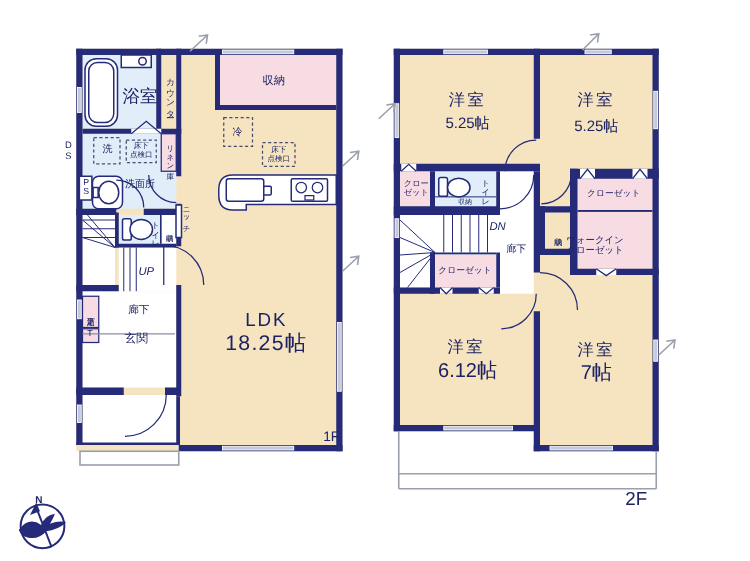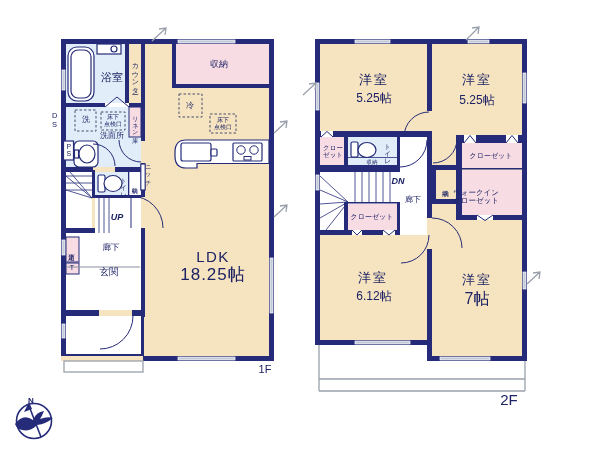--- a/index.html
+++ b/index.html
@@ -19,21 +19,21 @@
   .win{fill:var(--window_gray);stroke:#ffffff;stroke-width:0.7;}
   .ln{fill:none;stroke:var(--wall);stroke-width:1;}
   .thin{stroke-width:0.8;}
   .fx{fill:#fff;stroke:var(--wall);stroke-width:1.2;}
   .dash{fill:none;stroke:#474e6e;stroke-width:1;stroke-dasharray:2.5 2;}
   .gray{fill:none;stroke:var(--outline_gray);stroke-width:1.3;}
   .lbl{position:absolute;color:var(--text_navy);transform:translate(-50%,-50%);
        white-space:nowrap;line-height:1.1;text-align:center;}
   .v{writing-mode:vertical-rl;text-orientation:upright;letter-spacing:0;}
   .pre{white-space:pre-line;}
-  .it{font-style:italic;font-weight:bold;}
+  .it{font-style:italic;font-weight:normal;}
   .b{font-weight:bold;}
 </style>
 </head>
 <body>
 
 <div id="plan">
 <svg width="600" height="449" viewBox="0 0 600 449">
 
   <g>
     <rect class="cream" x="61" y="39" width="213" height="322"></rect>
@@ -239,60 +239,60 @@
   </g>
 
   <g>
     <circle cx="34" cy="421" r="17.5" fill="#fff" stroke="#252b78" stroke-width="1.6"></circle>
     <line x1="41" y1="437" x2="29" y2="406" stroke="#252b78" stroke-width="1.6"></line>
     <path fill="#252b78" d="M29,402 L24,412 L32,409 Z"></path>
     <path fill="#252b78" d="M15,424 Q23,413 33,420 Q36,412 44,411 Q42,416 40,419 Q48,416 53,418 Q46,424 37,425 Q31,432 22,430 Q17,429 15,424 Z"></path>
   </g>
 </svg>
 
-<div class="lbl" style="left:112px;top:77px;font-size:11px">浴室</div>
+<div class="lbl" style="left:112px;top:77px;font-size:14px">浴室</div>
 <div class="lbl v" style="left:135px;top:74px;font-size:7px">カウンター</div>
 <div class="lbl" style="left:219px;top:65px;font-size:9px">収納</div>
 <div class="lbl" style="left:190px;top:106px;font-size:8px">冷</div>
 <div class="lbl pre" style="left:223px;top:124px;font-size:6px">床下
 点検口</div>
 <div class="lbl" style="left:86px;top:120px;font-size:8px">洗</div>
 <div class="lbl pre" style="left:113px;top:121px;font-size:6px">床下
 点検口</div>
-<div class="lbl" style="left:112px;top:136px;font-size:8px">洗面所</div>
+<div class="lbl" style="left:112px;top:148px;font-size:8px">洗面所</div>
 <div class="lbl v" style="left:135px;top:122px;font-size:6px">リネン庫</div>
 <div class="lbl v" style="left:54px;top:120px;font-size:7.5px">DS</div>
 <div class="lbl v" style="left:68.5px;top:150px;font-size:7px">PS</div>
 <div class="lbl v" style="left:124px;top:184px;font-size:6.5px">トイレ</div>
 <div class="lbl v" style="left:134.5px;top:183px;font-size:6px">収納</div>
 <div class="lbl v" style="left:148px;top:172px;font-size:6px">ニッチ</div>
 <div class="lbl it" style="left:117px;top:218px;font-size:9px">UP</div>
 <div class="lbl v" style="left:72px;top:249px;font-size:6.5px">下足箱</div>
 <div class="lbl" style="left:72px;top:268px;font-size:7px">T</div>
 <div class="lbl" style="left:111px;top:248px;font-size:8.5px">廊下</div>
 <div class="lbl" style="left:109px;top:272px;font-size:9.5px">玄関</div>
 <div class="lbl" style="left:213px;top:257px;font-size:15px;letter-spacing:1.5px">LDK</div>
 <div class="lbl" style="left:213px;top:275px;font-size:17px;letter-spacing:1px">18.25帖</div>
-<div class="lbl" style="left:265px;top:369px;font-size:11px">1F</div>
+<div class="lbl" style="left:265px;top:350px;font-size:11px">1F</div>
 
 <div class="lbl" style="left:374px;top:80px;font-size:13px;letter-spacing:2px">洋室</div>
 <div class="lbl" style="left:374px;top:99px;font-size:12px">5.25帖</div>
 <div class="lbl" style="left:477px;top:80px;font-size:13px;letter-spacing:2px">洋室</div>
 <div class="lbl" style="left:477px;top:101px;font-size:12px">5.25帖</div>
 <div class="lbl pre" style="left:333px;top:151px;font-size:6.5px">クロー
 ゼット</div>
 <div class="lbl v" style="left:388px;top:150px;font-size:6.5px">トイレ</div>
 <div class="lbl" style="left:372px;top:162px;font-size:5.5px">収納</div>
 <div class="lbl it" style="left:398px;top:182px;font-size:9px">DN</div>
 <div class="lbl" style="left:413px;top:200px;font-size:8px">廊下</div>
 <div class="lbl" style="left:372px;top:217px;font-size:7px">クローゼット</div>
 <div class="lbl v" style="left:446px;top:185px;font-size:6.5px">収納</div>
 <div class="lbl" style="left:491px;top:156px;font-size:7px">クローゼット</div>
 <div class="lbl pre" style="left:476px;top:197px;font-size:7.5px">ウォークイン
 クローゼット</div>
 <div class="lbl" style="left:373px;top:278px;font-size:13px;letter-spacing:2px">洋室</div>
-<div class="lbl" style="left:374px;top:297px;font-size:12px">6.12帖</div>
+<div class="lbl" style="left:374px;top:297px;font-size:16px">6.12帖</div>
 <div class="lbl" style="left:477px;top:280px;font-size:13px;letter-spacing:2px">洋室</div>
 <div class="lbl" style="left:477px;top:299px;font-size:16px">7帖</div>
 <div class="lbl" style="left:509px;top:400px;font-size:15px">2F</div>
 
 <div class="lbl b" style="left:31px;top:401px;font-size:8px">N</div>
 </div>
 
 </body></html>

